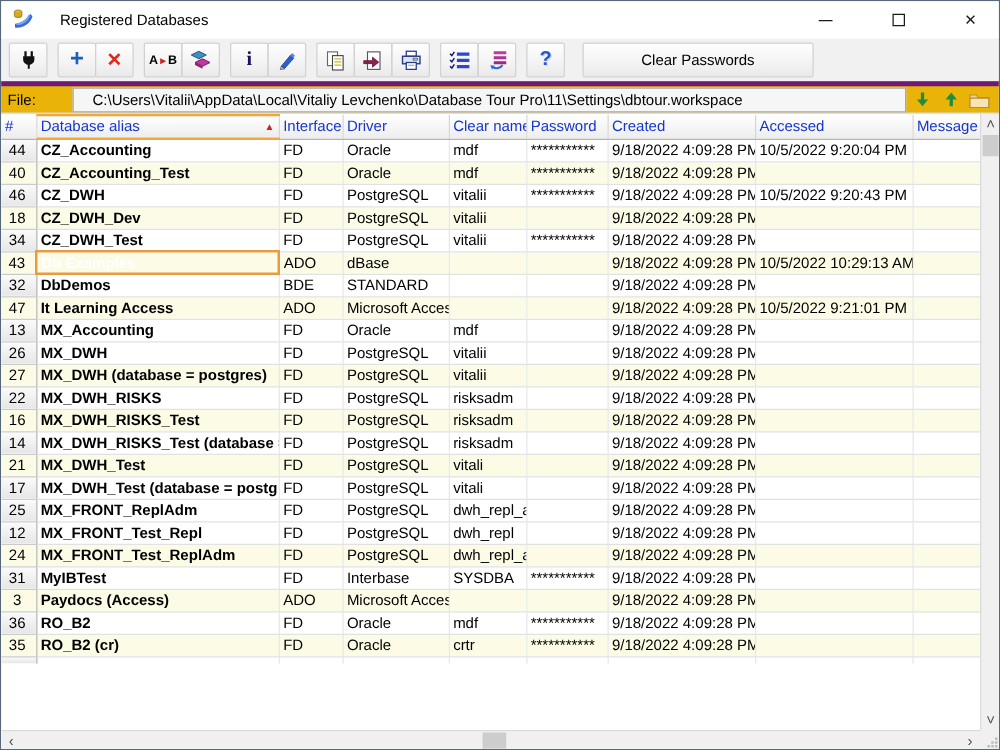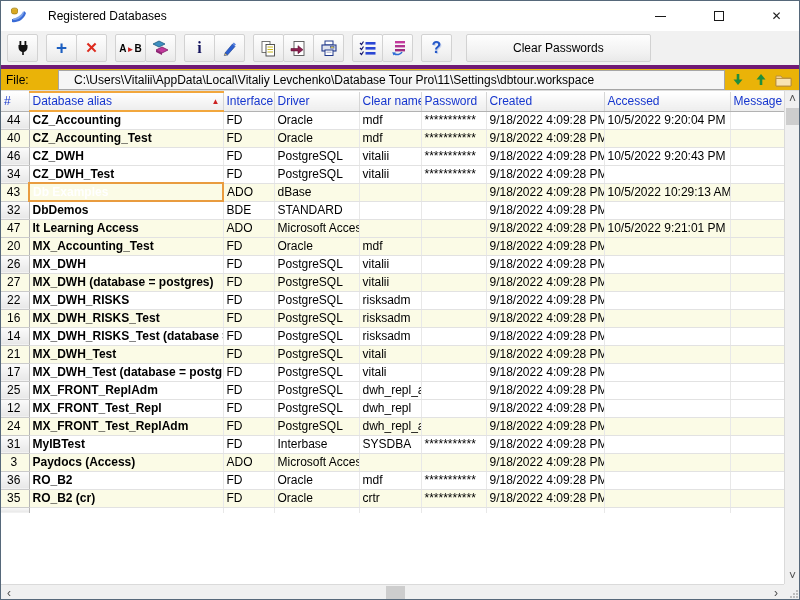--- a/index.html
+++ b/index.html
@@ -268,20 +268,31 @@
             <td class="rowhead">46</td>
             <td class="alias">CZ_DWH</td>
             <td>FD</td>
             <td>PostgreSQL</td>
             <td>vitalii</td>
             <td>***********</td>
             <td>9/18/2022 4:09:28 PM</td>
             <td>10/5/2022 9:20:43 PM</td>
             <td></td>
           </tr>
+          <tr class="alt">
+            <td class="rowhead">18</td>
+            <td class="alias">CZ_DWH_Dev</td>
+            <td>FD</td>
+            <td>PostgreSQL</td>
+            <td>vitalii</td>
+            <td></td>
+            <td>9/18/2022 4:09:28 PM</td>
+            <td></td>
+            <td></td>
+          </tr>
           <tr>
             <td class="rowhead">34</td>
             <td class="alias">CZ_DWH_Test</td>
             <td>FD</td>
             <td>PostgreSQL</td>
             <td>vitalii</td>
             <td>***********</td>
             <td>9/18/2022 4:09:28 PM</td>
             <td></td>
             <td></td>
@@ -312,23 +323,23 @@
             <td class="rowhead">47</td>
             <td class="alias">It Learning Access</td>
             <td>ADO</td>
             <td>Microsoft Access</td>
             <td></td>
             <td></td>
             <td>9/18/2022 4:09:28 PM</td>
             <td>10/5/2022 9:21:01 PM</td>
             <td></td>
           </tr>
-          <tr class="alt">
-            <td class="rowhead">20</td>
-            <td class="alias">MX_Accounting_Test</td>
+          <tr>
+            <td class="rowhead">13</td>
+            <td class="alias">MX_Accounting</td>
             <td>FD</td>
             <td>Oracle</td>
             <td>mdf</td>
             <td></td>
             <td>9/18/2022 4:09:28 PM</td>
             <td></td>
             <td></td>
           </tr>
           <tr>
             <td class="rowhead">26</td>

